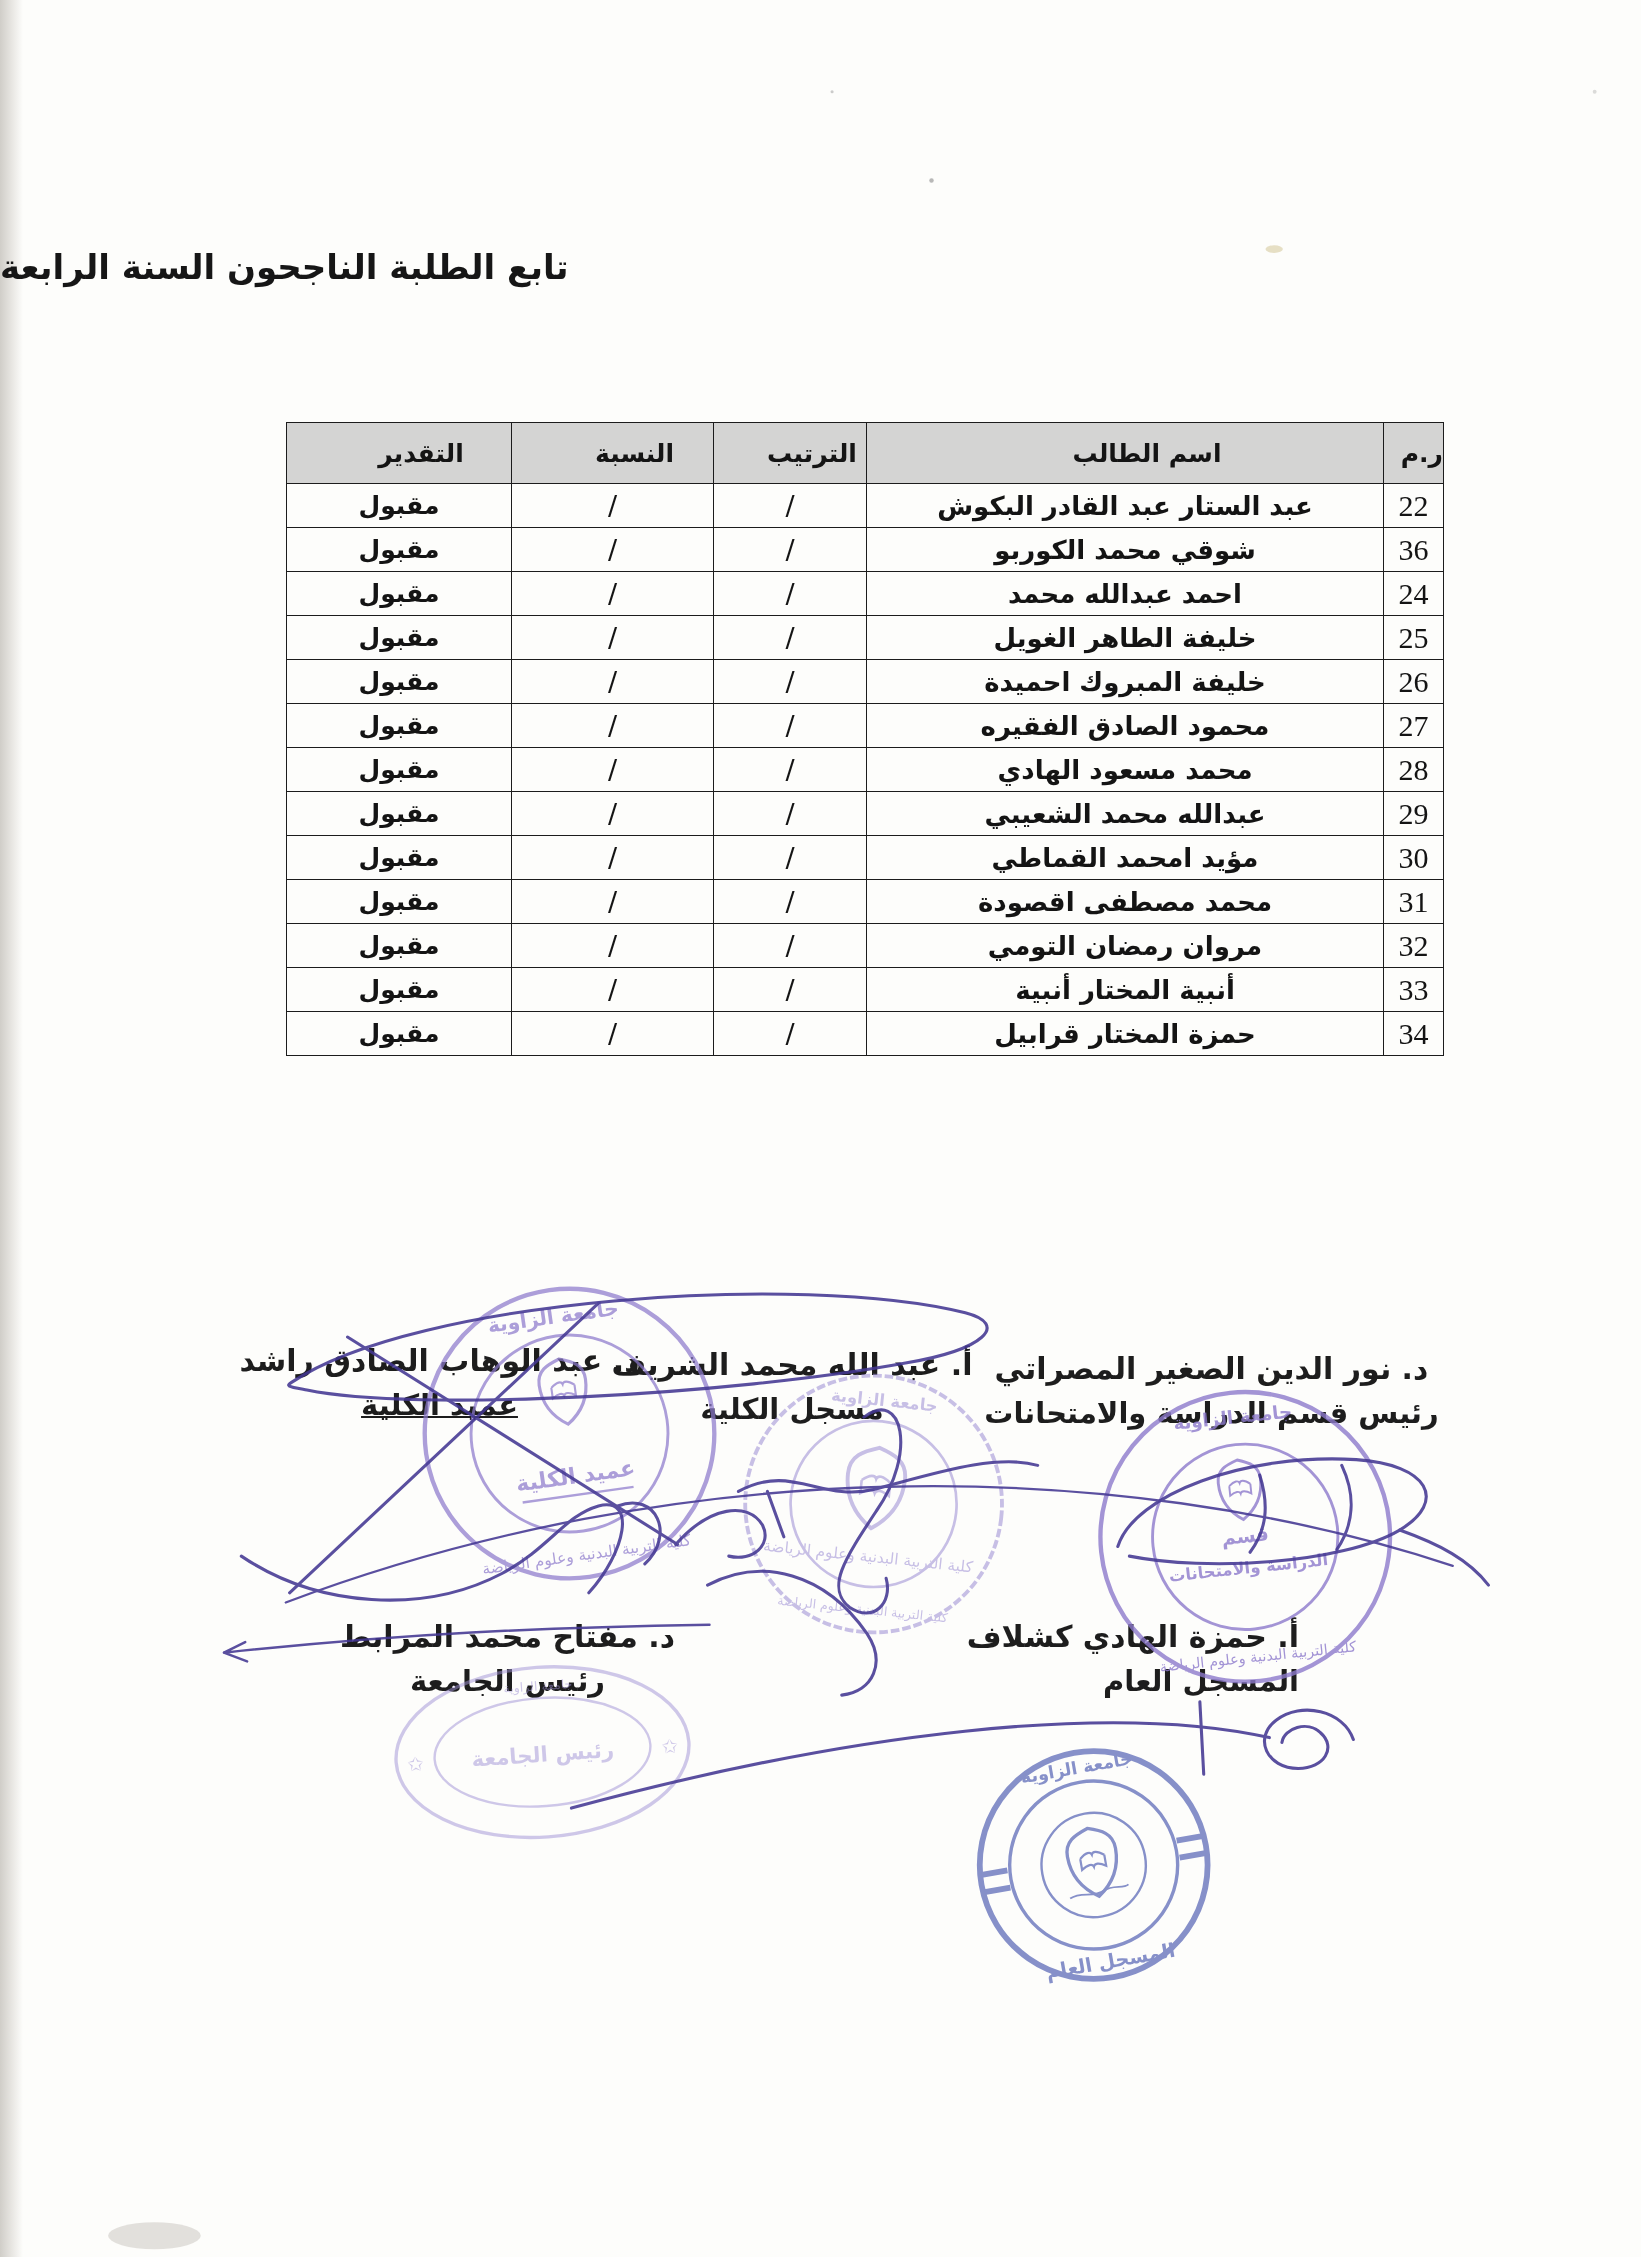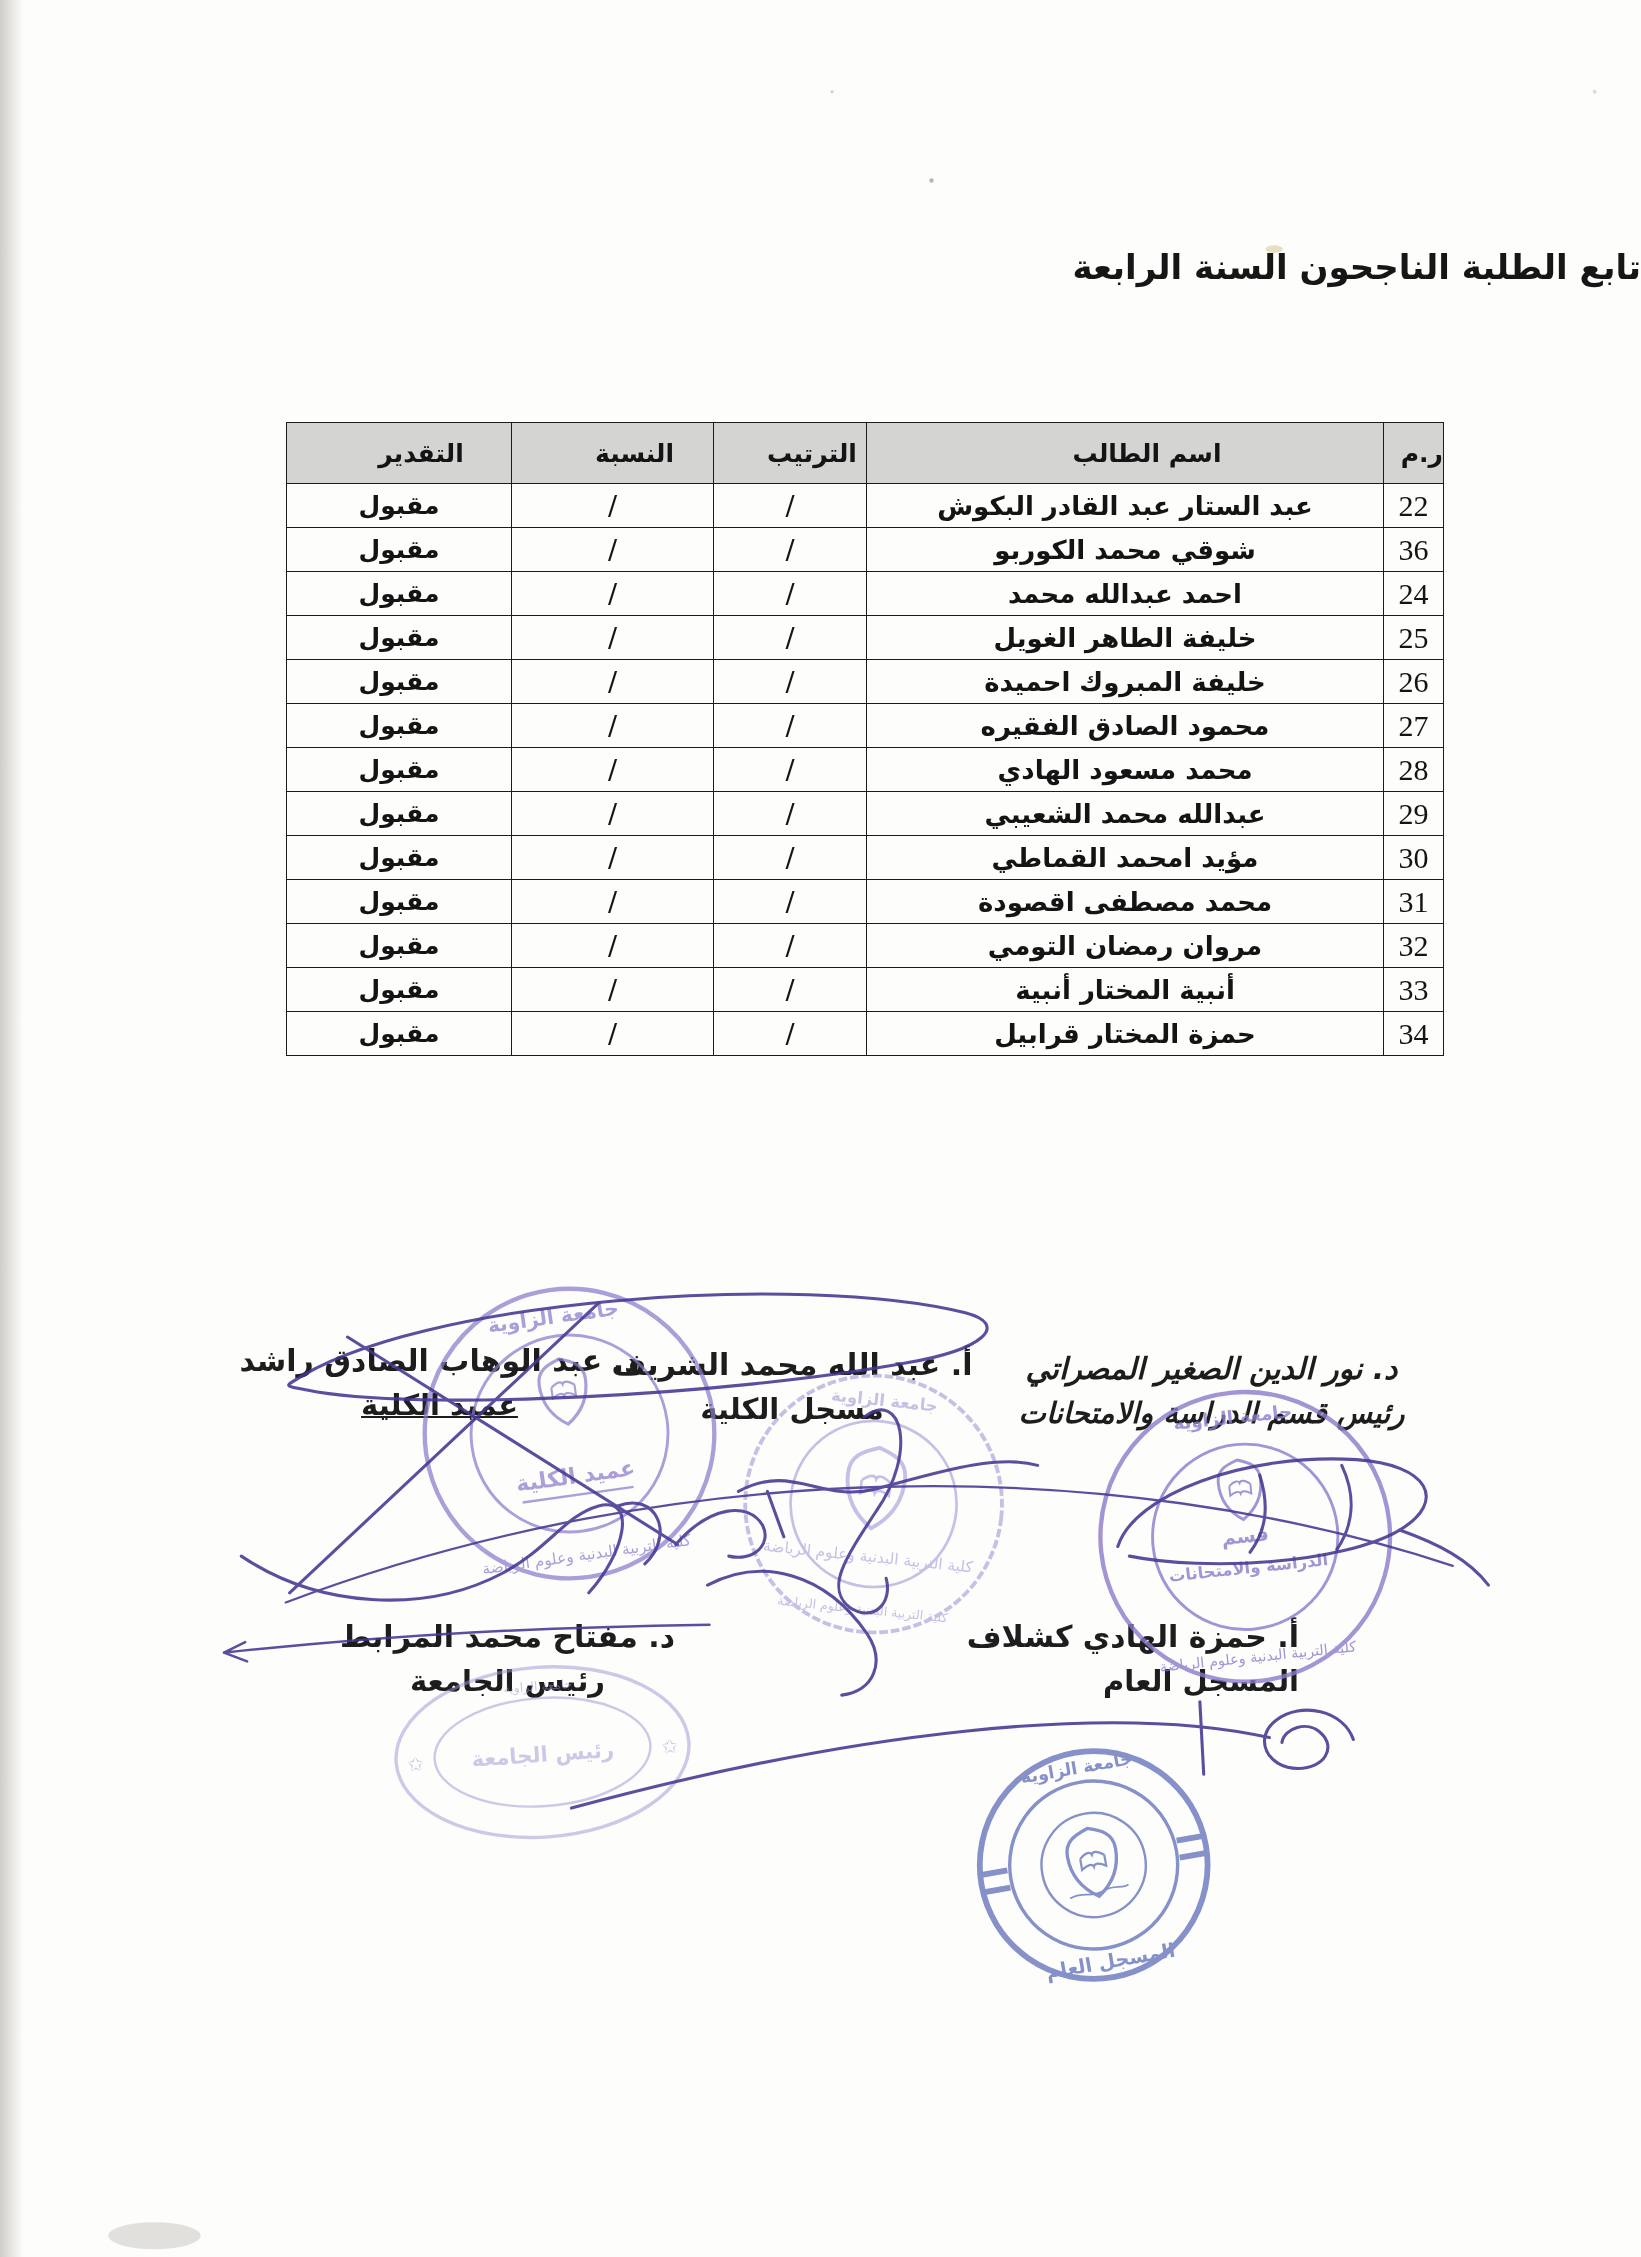--- a/index.html
+++ b/index.html
@@ -11,21 +11,21 @@
   }
   
   .scan-edge-left{
     position:absolute;left:0;top:0;width:23px;height:100%;
     background:linear-gradient(90deg,#c8c5bf 0%,#e6e4e0 55%,#fdfdfb 100%);
     opacity:.85;
   }
   
   .doc-title{
     position:absolute;top:247px;left:0;width:1641px;
-    text-align:right;direction:rtl;
+    text-align:left;direction:rtl;
     font-size:34px;font-weight:bold;letter-spacing:0;
     color:#161616;
   }
   
   .results-table{
     position:absolute;top:422px;left:286px;width:1156px;
     border-collapse:collapse;table-layout:fixed;
     direction:rtl;
   }
   .results-table th,.results-table td{
@@ -42,21 +42,21 @@
   .cell-name{font-size:26px;font-weight:bold;}
   .cell-slash{font-size:27px;color:#222;}
   .cell-grade{font-size:25px;font-weight:bold;border-radius:8px;}
   
   .sig{position:absolute;text-align:center;direction:rtl;color:#1d1d1d;}
   .sig-name{font-size:30px;font-weight:bold;line-height:1.15;}
   .sig-title{font-size:29px;font-weight:bold;margin-top:10.6px;line-height:1.15;}
   .u{text-decoration:underline;text-decoration-thickness:1.9px;}
   #sig-dean{left:227px;top:1344px;width:425px;}
   #sig-registrar-college{left:594px;top:1348px;width:396px;}
-  #sig-dept-head{left:980px;top:1352px;width:463px;font-style:italic;}
+  #sig-dept-head{left:980px;top:1352px;width:463px;}
   #sig-president{left:319px;top:1620px;width:377px;}
   #sig-general-registrar{left:903px;top:1620px;width:396px;text-align:right;}
   
   .ink-layer{position:absolute;left:0;top:0;z-index:5;pointer-events:none;}
   .stamp-text{font-family:"DejaVu Sans",sans-serif;direction:rtl;}
 </style>
 </head>
 <body>
 
 <div class="scan-edge-left"></div>

